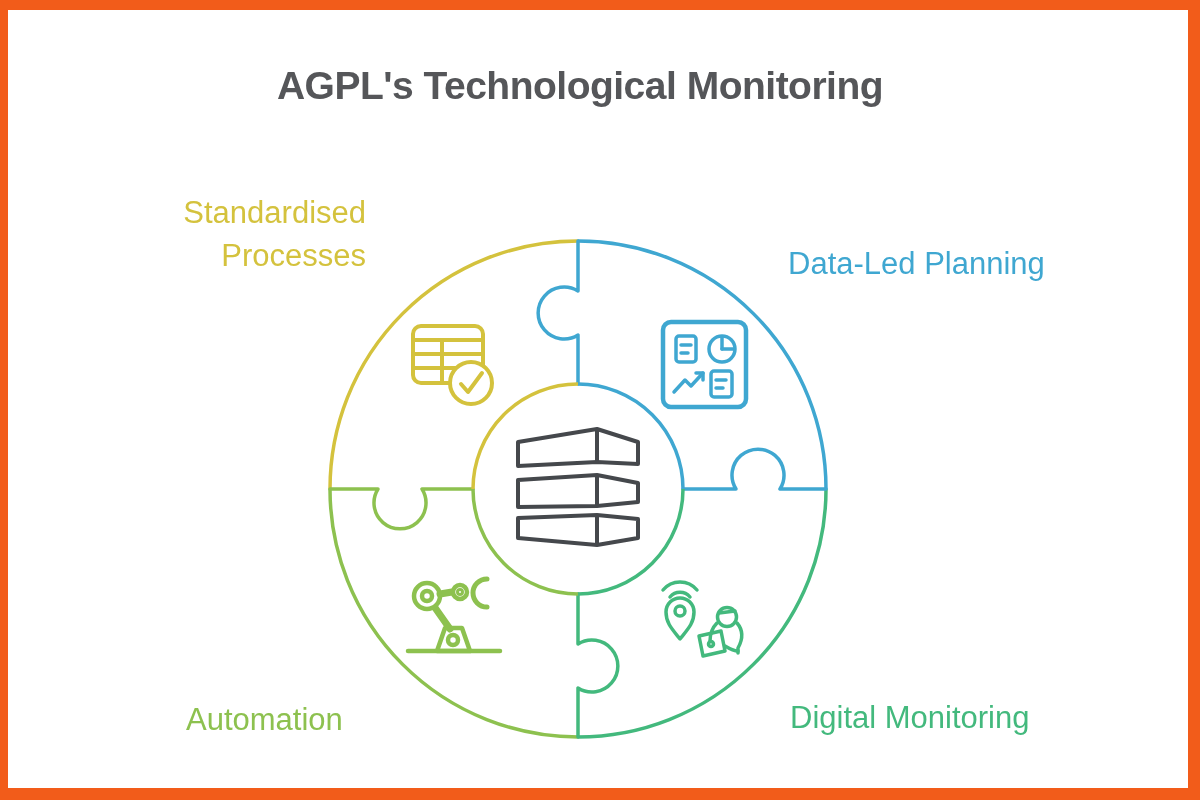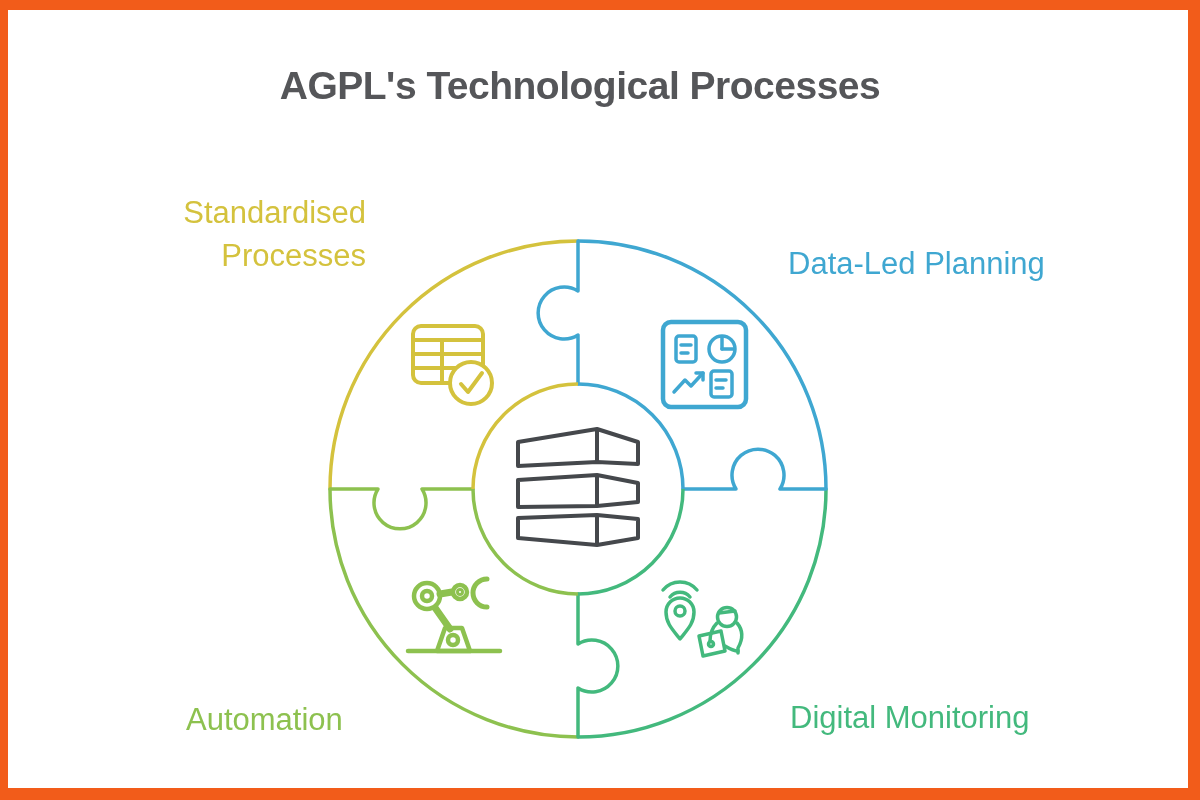--- a/index.html
+++ b/index.html
@@ -19,21 +19,21 @@
     letter-spacing:-0.5px;color:#555659;z-index:2;
   }
   svg.diagram{position:absolute;left:0;top:0;width:1200px;height:800px;z-index:1;}
   svg text{font-family:"Liberation Sans", sans-serif;font-size:31px;}
 </style>
 </head>
 <body>
 
 <div class="border-frame"></div>
 
-<div class="title">AGPL's Technological Processes</div>
+<div class="title">AGPL's Technological Monitoring</div>
 
 <svg class="diagram" viewBox="0 0 1200 800" xmlns="http://www.w3.org/2000/svg">
 
   <g fill="none" stroke-width="3.5">
     <path d="M 330 489 A 248 248 0 0 1 578 241" stroke="#d4c23d"></path>
     <path d="M 578 241 A 248 248 0 0 1 826 489" stroke="#3fa7d1"></path>
     <path d="M 826 489 A 248 248 0 0 1 578 737" stroke="#43b97d"></path>
     <path d="M 578 737 A 248 248 0 0 1 330 489" stroke="#8dc14f"></path>
   </g>
 

